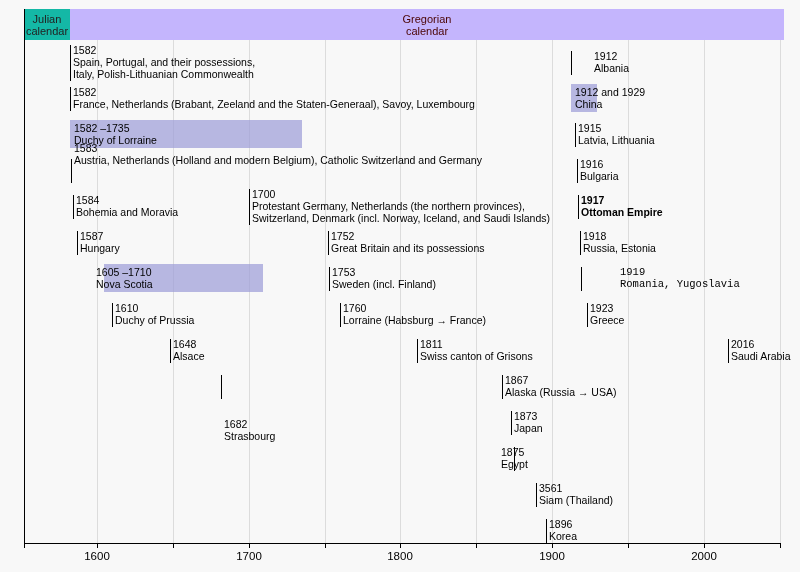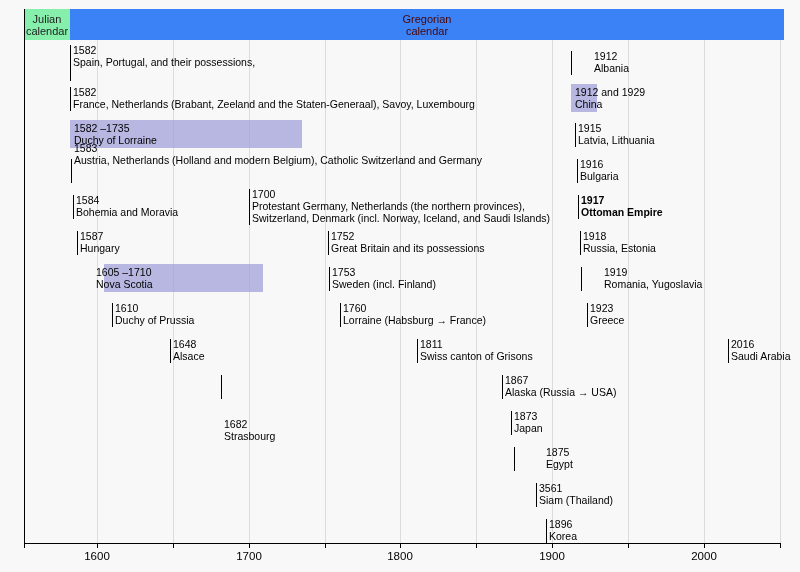--- a/index.html
+++ b/index.html
@@ -28,23 +28,23 @@
     position:absolute;font-size:10.5px;line-height:12px;
     white-space:nowrap;color:#000;
   }
   .entry-text .year{display:block;}
   .entry-text .name-line{display:block;}
 </style>
 </head>
 <body>
 
 <div id="timeline">
-  <div class="header-box" id="julian-box" style="left: 24px; width: 46px; background: #86efac; color: rgb(34, 34, 34);">Julian
+  <div class="header-box" id="julian-box" style="left: 24px; width: 46px; background: #14b8a6; color: rgb(34, 34, 34);">Julian
 calendar</div>
-  <div class="header-box" id="gregorian-box" style="left: 70px; width: 714px; background: #3b82f6; color: rgb(74, 4, 4);">Gregorian
+  <div class="header-box" id="gregorian-box" style="left: 70px; width: 714px; background: #c4b5fd; color: rgb(74, 4, 4);">Gregorian
 calendar</div>
 
   <div id="gridlines">
       <div class="gridline" style="left: 97px; top: 40px; height: 503px; background: rgb(220, 220, 220);"></div>
       <div class="gridline" style="left: 173px; top: 40px; height: 503px; background: rgb(220, 220, 220);"></div>
       <div class="gridline" style="left: 249px; top: 40px; height: 503px; background: rgb(220, 220, 220);"></div>
       <div class="gridline" style="left: 325px; top: 40px; height: 503px; background: rgb(220, 220, 220);"></div>
       <div class="gridline" style="left: 400px; top: 40px; height: 503px; background: rgb(220, 220, 220);"></div>
       <div class="gridline" style="left: 476px; top: 40px; height: 503px; background: rgb(220, 220, 220);"></div>
       <div class="gridline" style="left: 552px; top: 40px; height: 503px; background: rgb(220, 220, 220);"></div>
@@ -55,20 +55,21 @@
   <div id="bands">
       <div class="range-band" style="left: 70px; width: 232px; top: 120px; height: 28px;"></div>
       <div class="range-band" style="left: 104px; width: 159px; top: 264px; height: 28px;"></div>
       <div class="range-band" style="left: 571px; width: 26px; top: 84px; height: 28px;"></div>
     </div>
   <div id="entries">
       <div class="entry-tick" style="left: 70px; top: 45px; height: 36px;"></div>
       <div class="entry-text" style="left: 73px; top: 44px;">
         <span class="year">1582</span>
         <span class="name-line">Spain, Portugal, and their possessions,</span>
+        <span class="name-line">Italy, Polish-Lithuanian Commonwealth</span>
       </div>
       <div class="entry-tick" style="left: 70px; top: 87px; height: 24px;"></div>
       <div class="entry-text" style="left: 73px; top: 86px;">
         <span class="year">1582</span>
         <span class="name-line">France, Netherlands (Brabant, Zeeland and the Staten-Generaal), Savoy, Luxembourg</span>
       </div>
       <div class="entry-text" style="left: 74px; top: 122px;">
         <span class="year">1582 –1735</span>
         <span class="name-line">Duchy of Lorraine</span>
       </div>
@@ -136,21 +137,21 @@
       <div class="entry-text" style="left: 505px; top: 374px;">
         <span class="year">1867</span>
         <span class="name-line">Alaska (Russia → USA)</span>
       </div>
       <div class="entry-tick" style="left: 511px; top: 411px; height: 24px;"></div>
       <div class="entry-text" style="left: 514px; top: 410px;">
         <span class="year">1873</span>
         <span class="name-line">Japan</span>
       </div>
       <div class="entry-tick" style="left: 514px; top: 447px; height: 24px;"></div>
-      <div class="entry-text" style="left: 546px; top: 446px;">
+      <div class="entry-text" style="left: 501px; top: 446px;">
         <span class="year">1875</span>
         <span class="name-line">Egypt</span>
       </div>
       <div class="entry-tick" style="left: 536px; top: 483px; height: 24px;"></div>
       <div class="entry-text" style="left: 539px; top: 482px;">
         <span class="year">3561</span>
         <span class="name-line">Siam (Thailand)</span>
       </div>
       <div class="entry-tick" style="left: 546px; top: 519px; height: 24px;"></div>
       <div class="entry-text" style="left: 549px; top: 518px;">
@@ -180,21 +181,21 @@
       <div class="entry-text" style="left: 581px; top: 194px; font-weight: bold;">
         <span class="year">1917</span>
         <span class="name-line">Ottoman Empire</span>
       </div>
       <div class="entry-tick" style="left: 580px; top: 231px; height: 24px;"></div>
       <div class="entry-text" style="left: 583px; top: 230px;">
         <span class="year">1918</span>
         <span class="name-line">Russia, Estonia</span>
       </div>
       <div class="entry-tick" style="left: 581px; top: 267px; height: 24px;"></div>
-      <div class="entry-text" style="left: 604px; top: 266px;">
+      <div class="entry-text" style="left: 620px; top: 266px; font-family: Liberation Mono, monospace;">
         <span class="year">1919</span>
         <span class="name-line">Romania, Yugoslavia</span>
       </div>
       <div class="entry-tick" style="left: 587px; top: 303px; height: 24px;"></div>
       <div class="entry-text" style="left: 590px; top: 302px;">
         <span class="year">1923</span>
         <span class="name-line">Greece</span>
       </div>
       <div class="entry-tick" style="left: 728px; top: 339px; height: 24px;"></div>
       <div class="entry-text" style="left: 731px; top: 338px;">

